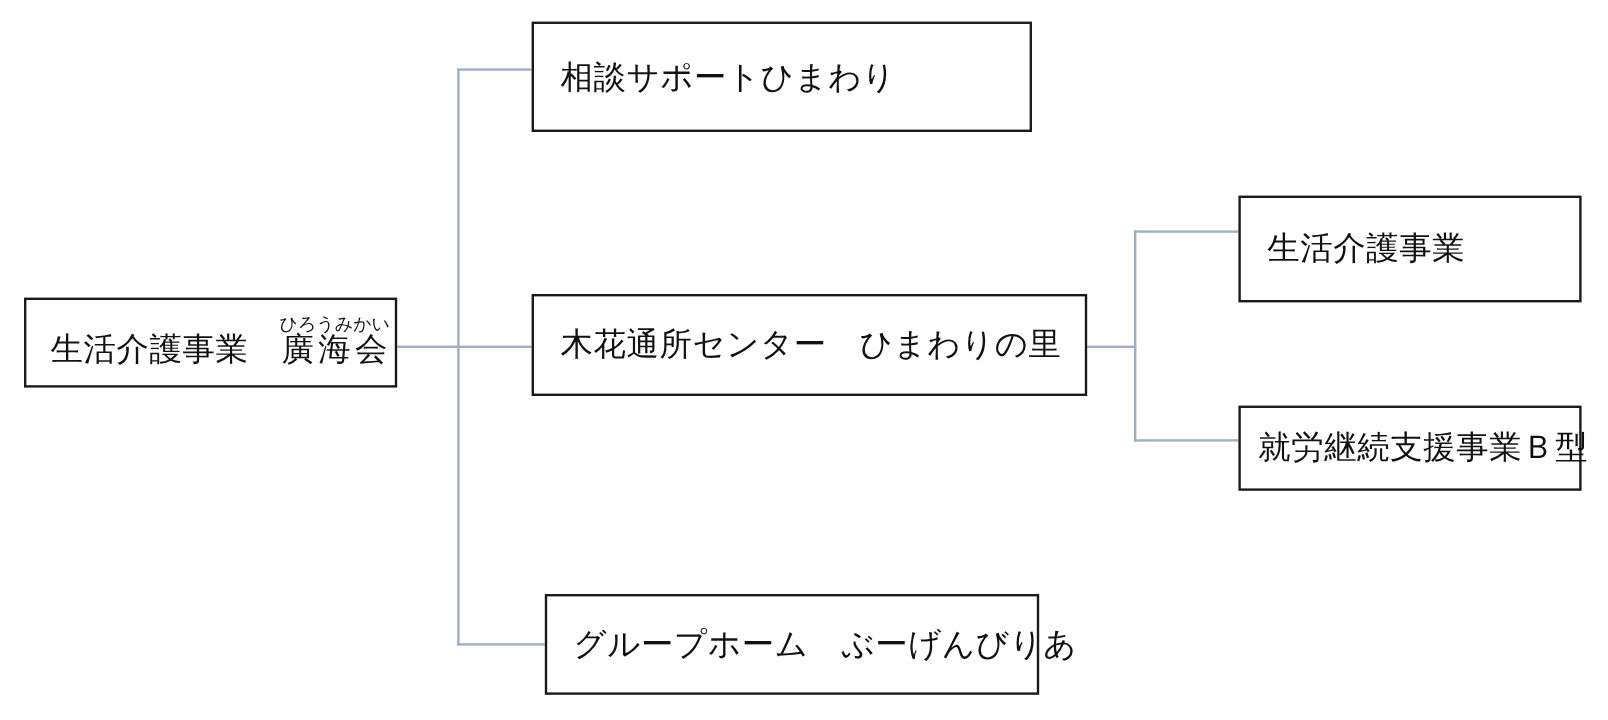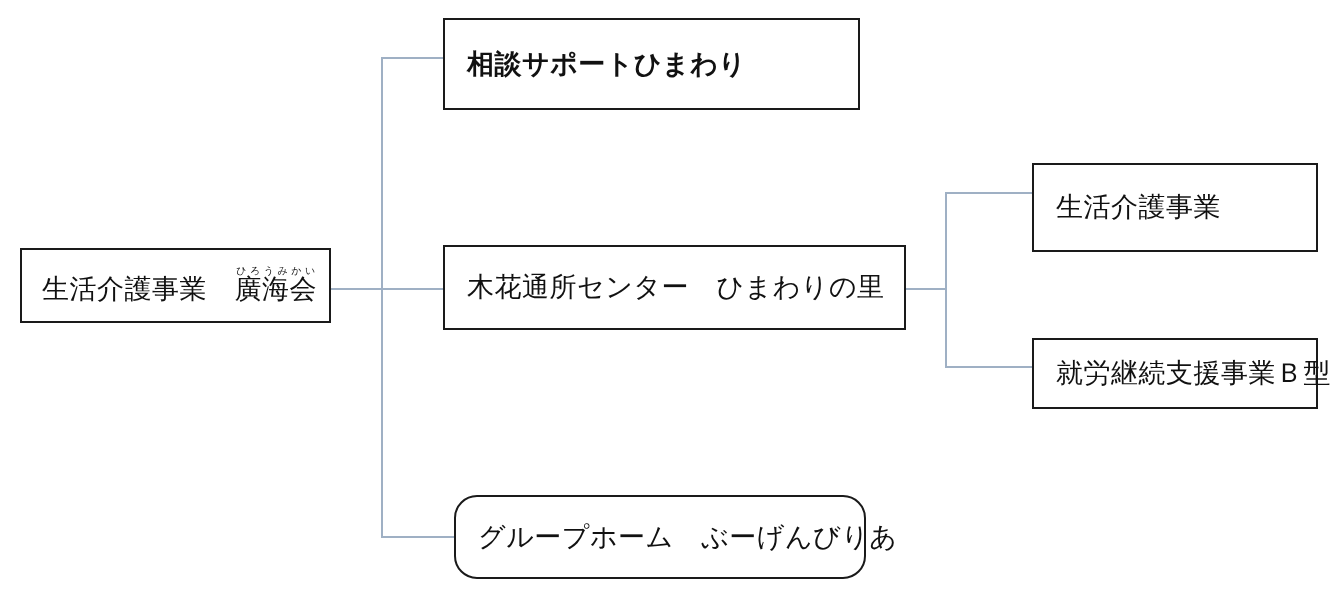--- a/index.html
+++ b/index.html
@@ -34,21 +34,21 @@
     padding-left: 22px;
   }
   .node-label.with-ruby {
     padding-left: 20px;
   }
   ruby {
     ruby-position: over;
     -webkit-ruby-position: before;
   }
   rt {
-    font-size: 10px;
+    font-size: 15px;
     line-height: 1;
     letter-spacing: 0px;
     color: #111111;
   }
   .conn {
     position: absolute;
     background: #9fb0c4;
     z-index: 1;
   }
   .conn-h { height: 2px; }
@@ -67,33 +67,33 @@
 
   <div class="conn conn-h" style="left:862px; top:288px; width:85px;"></div>
   <div class="conn conn-v" style="left:945px; top:192px; height:176px;"></div>
   <div class="conn conn-h" style="left:945px; top:192px; width:88px;"></div>
   <div class="conn conn-h" style="left:945px; top:366px; width:88px;"></div>
 
   <div class="node" style="left:20px; top:248px; width:311px; height:75px;">
     <span class="node-label with-ruby"><span>生活介護事業　</span><ruby><span>廣海会</span><rt>ひろうみかい</rt></ruby></span>
   </div>
 
-  <div class="node" style="left:443px; top:18px; width:417px; height:92px;font-weight:bold;">
+  <div class="node" style="left:443px; top:18px; width:417px; height:92px;">
     <span class="node-label">相談サポートひまわり</span>
   </div>
 
   <div class="node" style="left:443px; top:245px; width:463px; height:85px;">
     <span class="node-label">木花通所センター　ひまわりの里</span>
   </div>
 
-  <div class="node" style="left:454px; top:495px; width:412px; height:84px;border-radius:23px;">
+  <div class="node" style="left:454px; top:495px; width:412px; height:84px;">
     <span class="node-label">グループホーム　ぶーげんびりあ</span>
   </div>
 
   <div class="node" style="left:1032px; top:147px; width:286px; height:89px;margin-top:16px;">
     <span class="node-label">生活介護事業</span>
   </div>
 
-  <div class="node" style="left:1032px; top:338px; width:286px; height:71px;">
+  <div class="node" style="left:1032px; top:338px; width:286px; height:71px;justify-content:center;">
     <span class="node-label">就労継続支援事業Ｂ型</span>
   </div>
 
 </div>
 
 </body></html>

